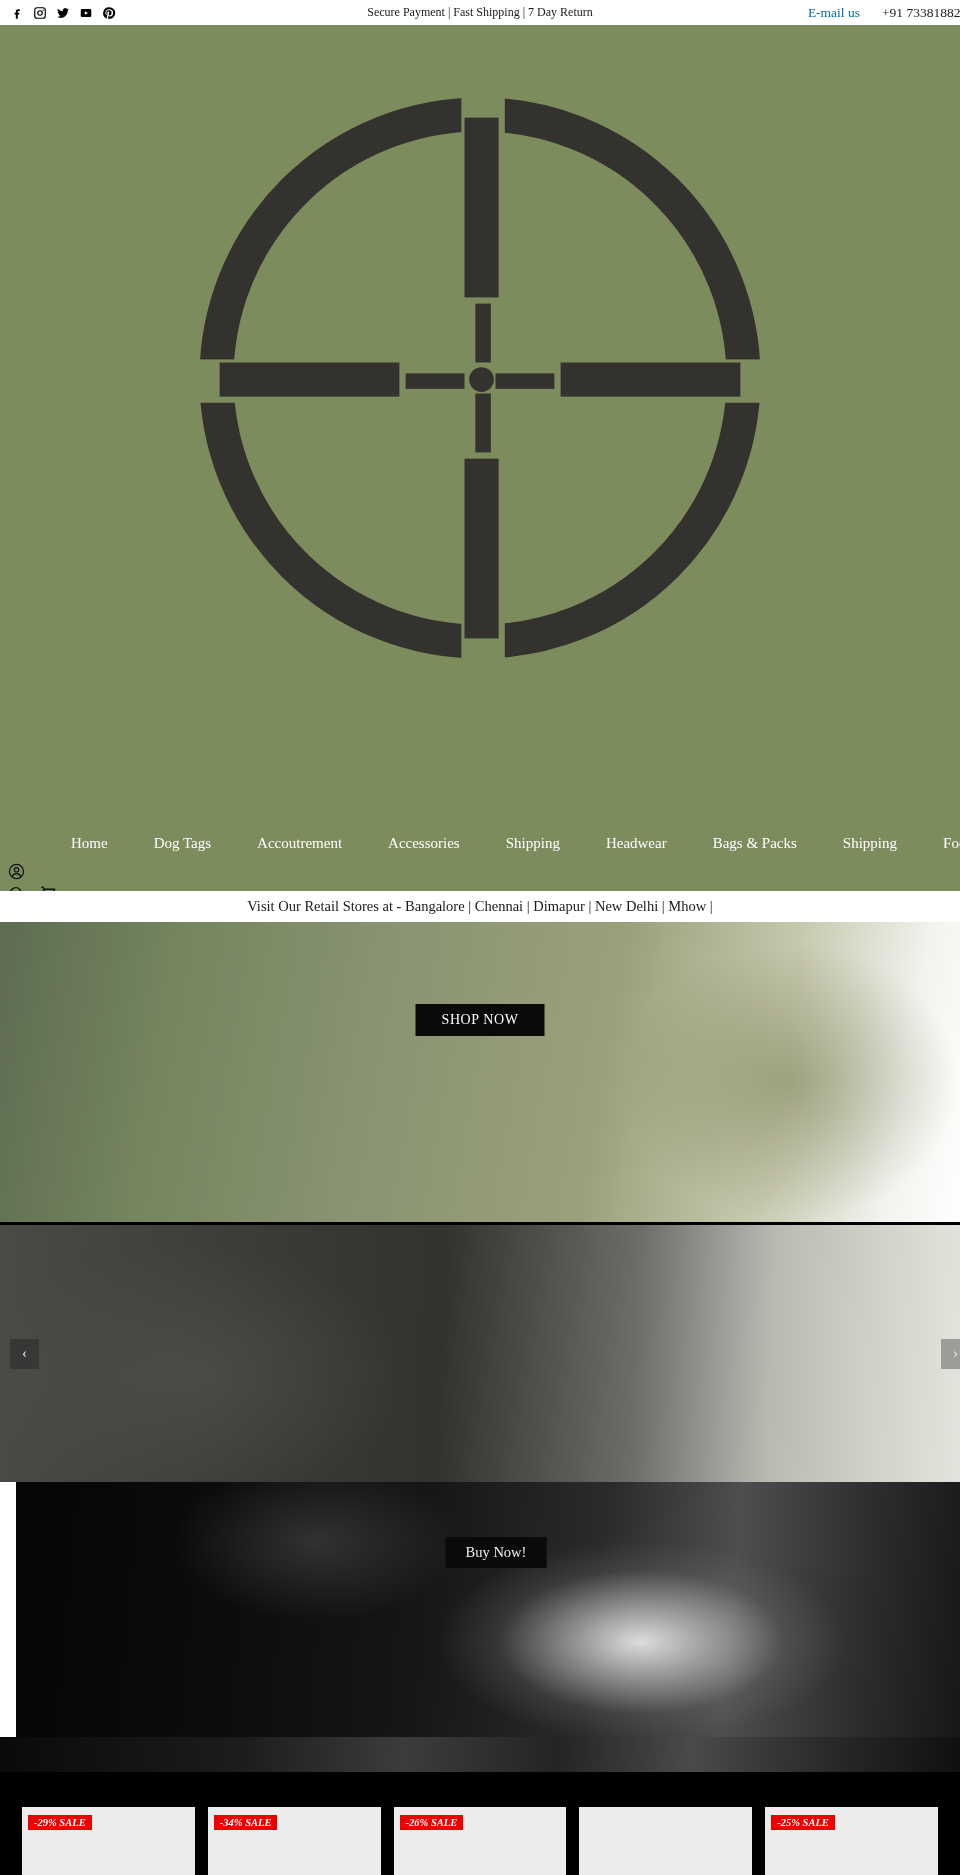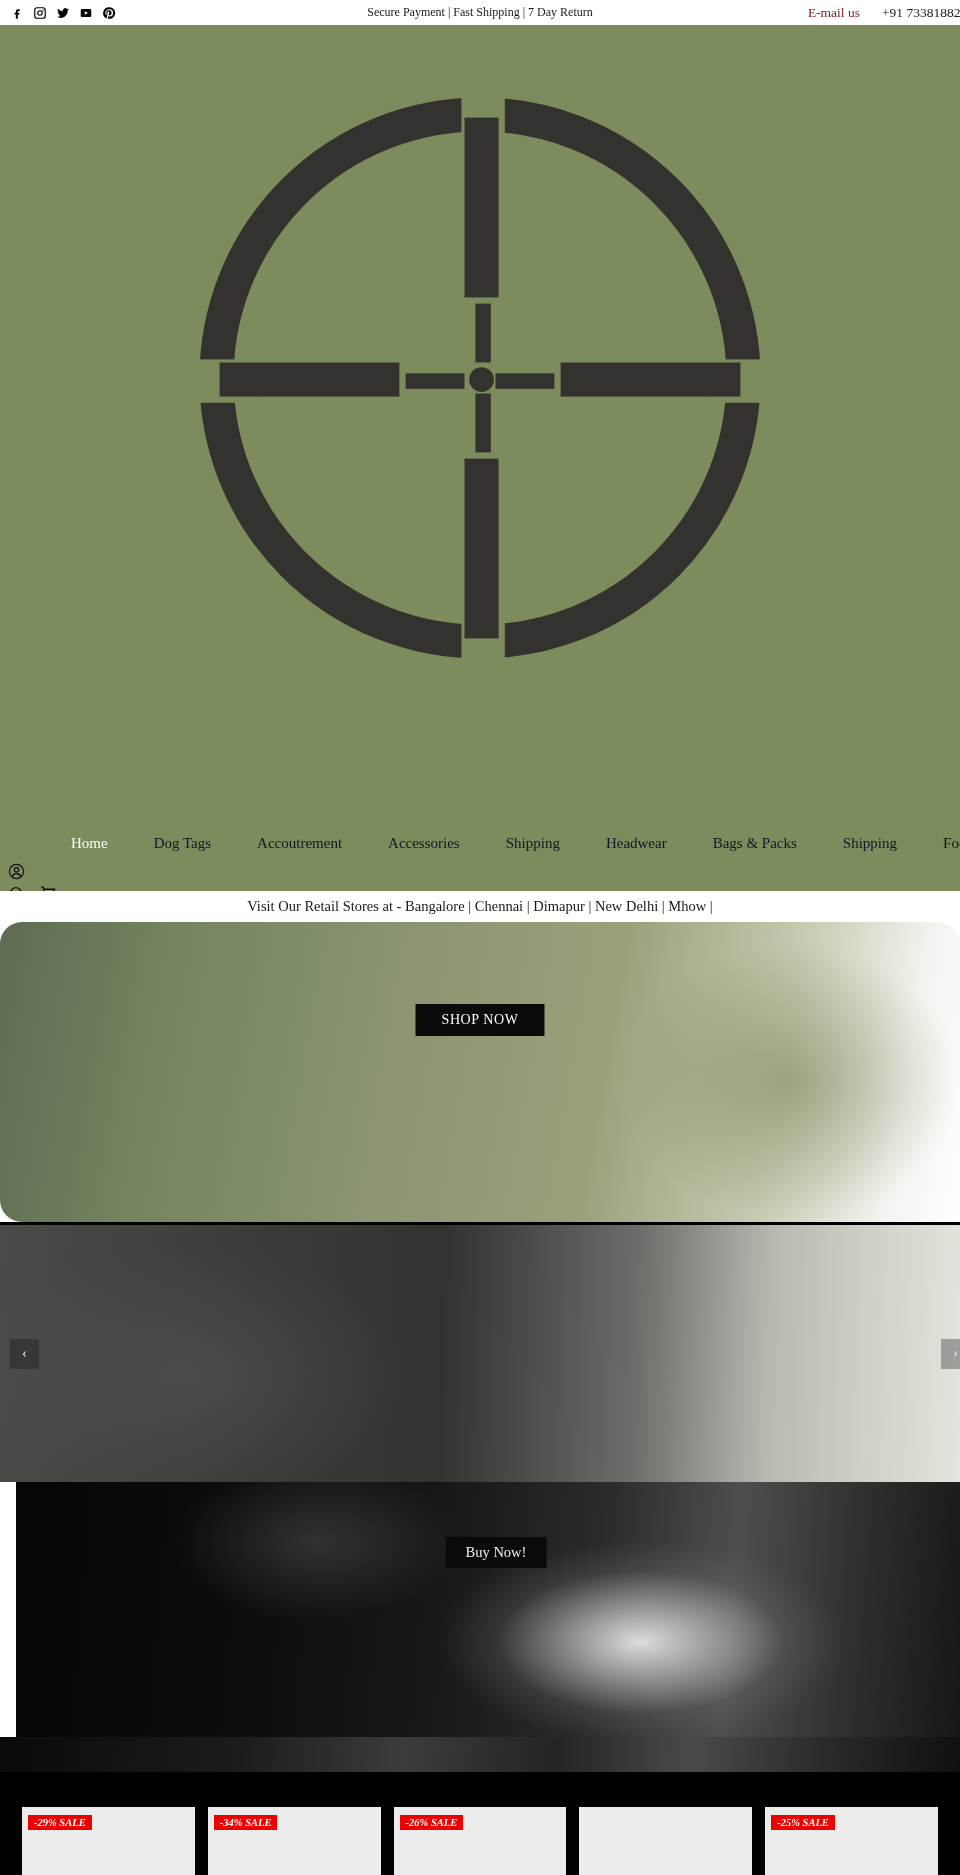--- a/index.html
+++ b/index.html
@@ -55,21 +55,21 @@
 
   
   .mainnav {
     position:absolute; left:0; top:810px; width:960px;
     display:flex; align-items:center;
     padding-left:48px;
     gap:0;
     font-size:15px;
   }
   .navlink {
-    color:#0f172a; text-decoration:none;
+    color:#ffffff; text-decoration:none;
     padding:0 23px; white-space:nowrap;
     font-family:"Liberation Serif", serif;
     cursor:pointer;
   }
   .navlink.current { color:#ffffff; }
 
   
   .iconcluster { position:absolute; left:8px; top:838px; width:90px; }
   .icon-btn { display:block; color:#111; cursor:pointer; }
   .icon-row2 { display:flex; align-items:flex-end; gap:13px; margin-top:4px; }
@@ -85,21 +85,20 @@
     font-family:"Liberation Serif", serif;
   }
 
   
   .hero1 {
     width:960px; height:300px;
     position:relative; overflow:hidden;
     background:
       radial-gradient(ellipse 240px 200px at 790px 160px, rgba(120,125,80,.55) 0%, rgba(160,165,120,0) 70%),
       linear-gradient(100deg,#5d6c52 0%,#74855f 18%,#8a9472 40%,#9aa07a 62%,#c9cbb2 80%,#f2f2ee 92%,#ffffff 100%);
-    border-radius: 22px;
   }
   .shopnow {
     position:absolute; left:50%; top:82px; transform:translateX(-50%);
     background:#0a0a0a; color:#ffffff;
     padding:8px 26px;
     font-size:14px; letter-spacing:.6px;
     border:none; cursor:pointer;
     font-family:"Liberation Serif", serif;
   }
 
@@ -200,21 +199,21 @@
     <a class="sico" title="Pinterest">
       <svg viewBox="0 0 24 24">
           <path d="M12 2a10 10 0 0 0-3.7 19.3c-.1-.8-.1-2 .1-2.9l1.2-5.1s-.3-.6-.3-1.5c0-1.4.8-2.5 1.9-2.5.9 0 1.3.7 1.3 1.5 0 .9-.6 2.3-.9 3.6-.3 1.1.5 1.9 1.6 1.9 1.9 0 3.2-2.4 3.2-5.3 0-2.2-1.5-3.8-4.2-3.8A4.7 4.7 0 0 0 7.4 12a3 3 0 0 0 .7 2c.1.2.2.3.1.5l-.2.8c0 .3-.2.3-.5.2-1.3-.6-1.9-2.1-1.9-3.8 0-2.9 2.4-6.3 7.2-6.3 3.8 0 6.4 2.8 6.4 5.7 0 4-2.2 6.9-5.4 6.9a2.9 2.9 0 0 1-2.5-1.3l-.7 2.6a11.6 11.6 0 0 1-1 2.2A10 10 0 1 0 12 2z"></path>
         </svg>
     </a>
   </div>
   <div class="topbar-center">
     <span>Secure Payment | Fast Shipping | 7 Day Return</span>
   </div>
   <div class="topbar-right">
-    <a style="color:#7f1d1d;text-decoration:none;cursor:pointer;">E-mail us</a>
+    <a style="color:#0369a1;text-decoration:none;cursor:pointer;">E-mail us</a>
     <span>+91 7338188233</span>
   </div>
 </div>
 
 <div class="headerband">
 
   <div class="logo-wrap">
     <svg width="620" height="620" viewBox="0 0 200 200" aria-label="crosshair-scope-logo">
       <g fill="none" stroke="#33322f" stroke-width="11">
 

